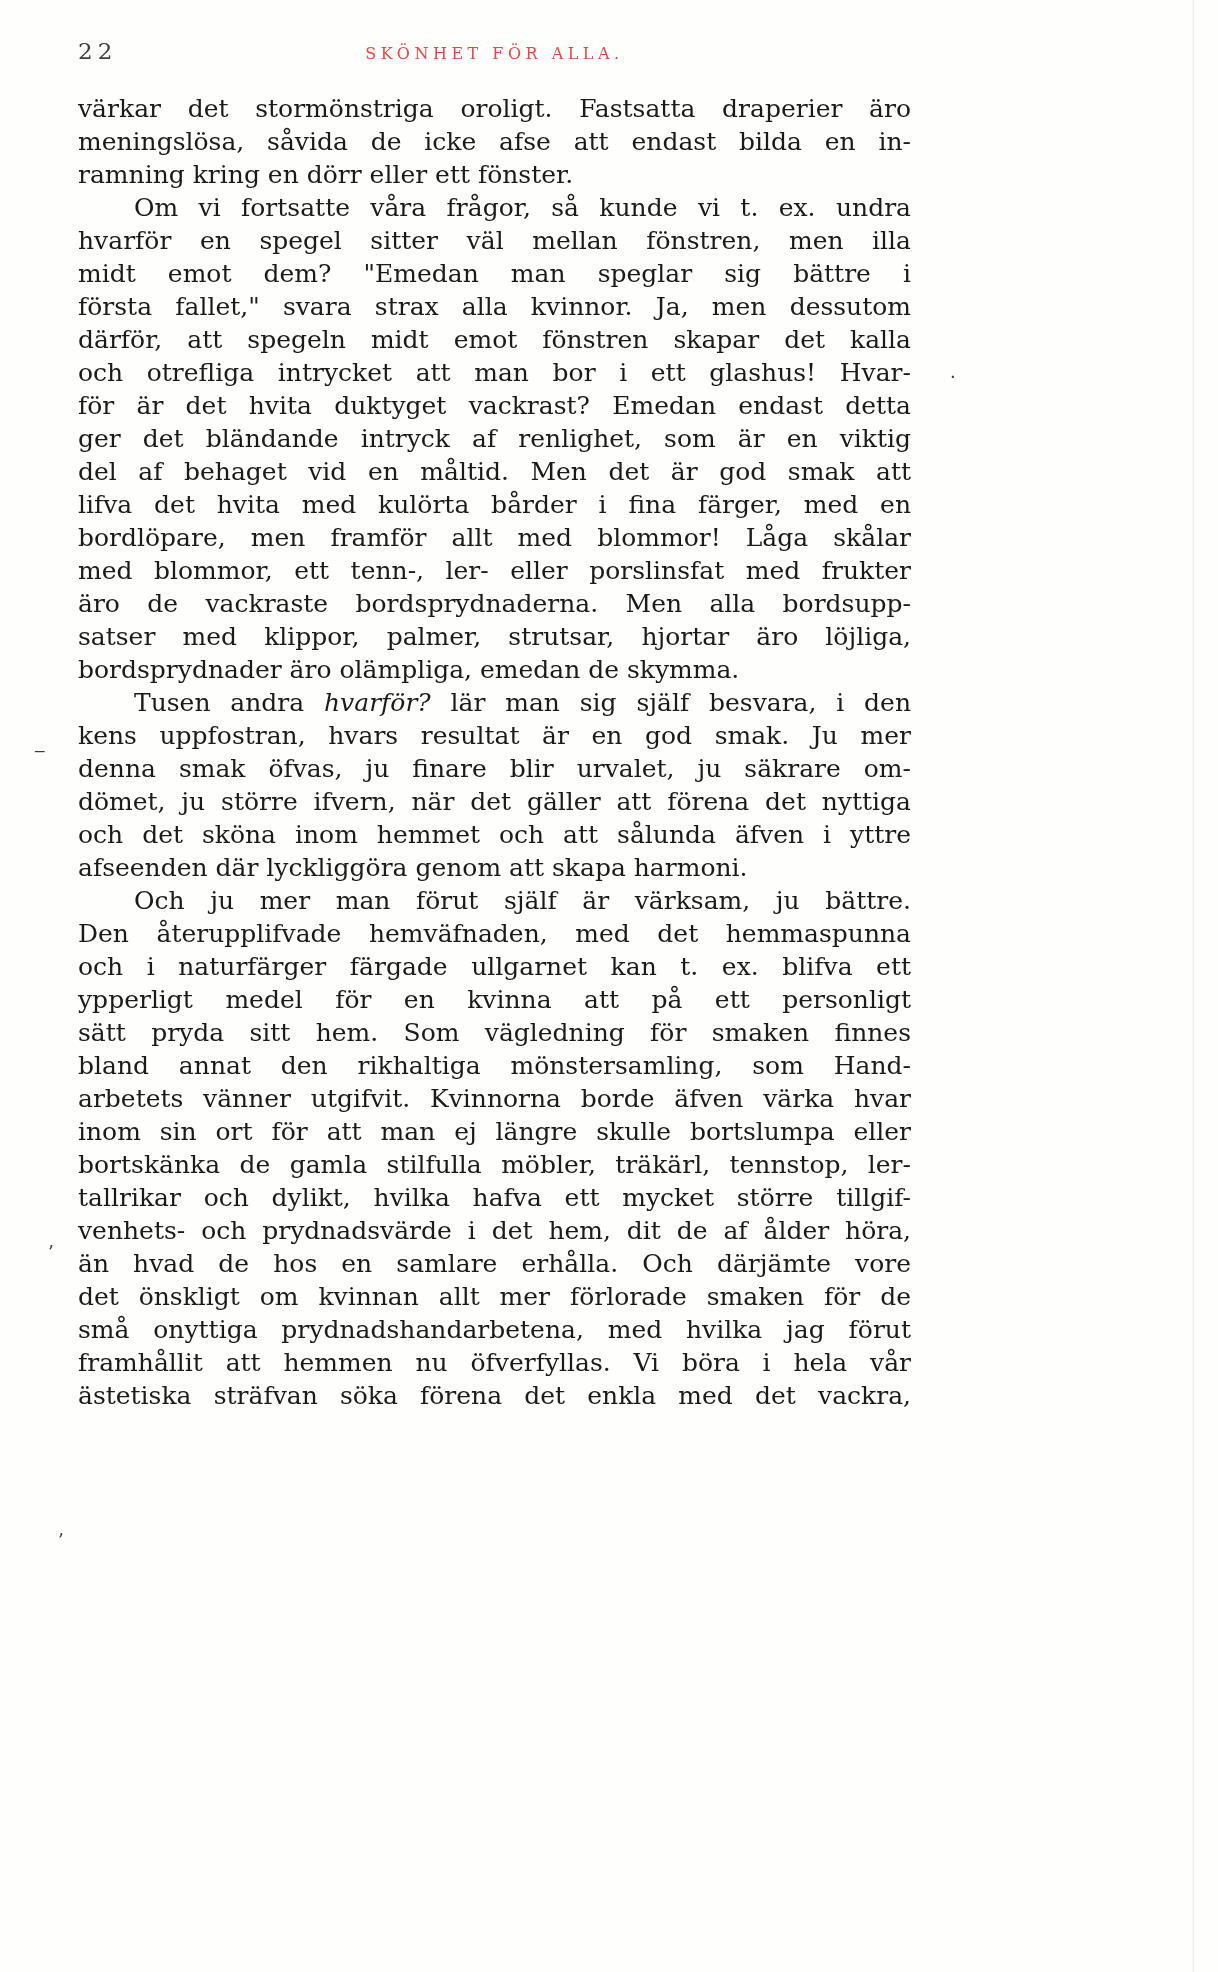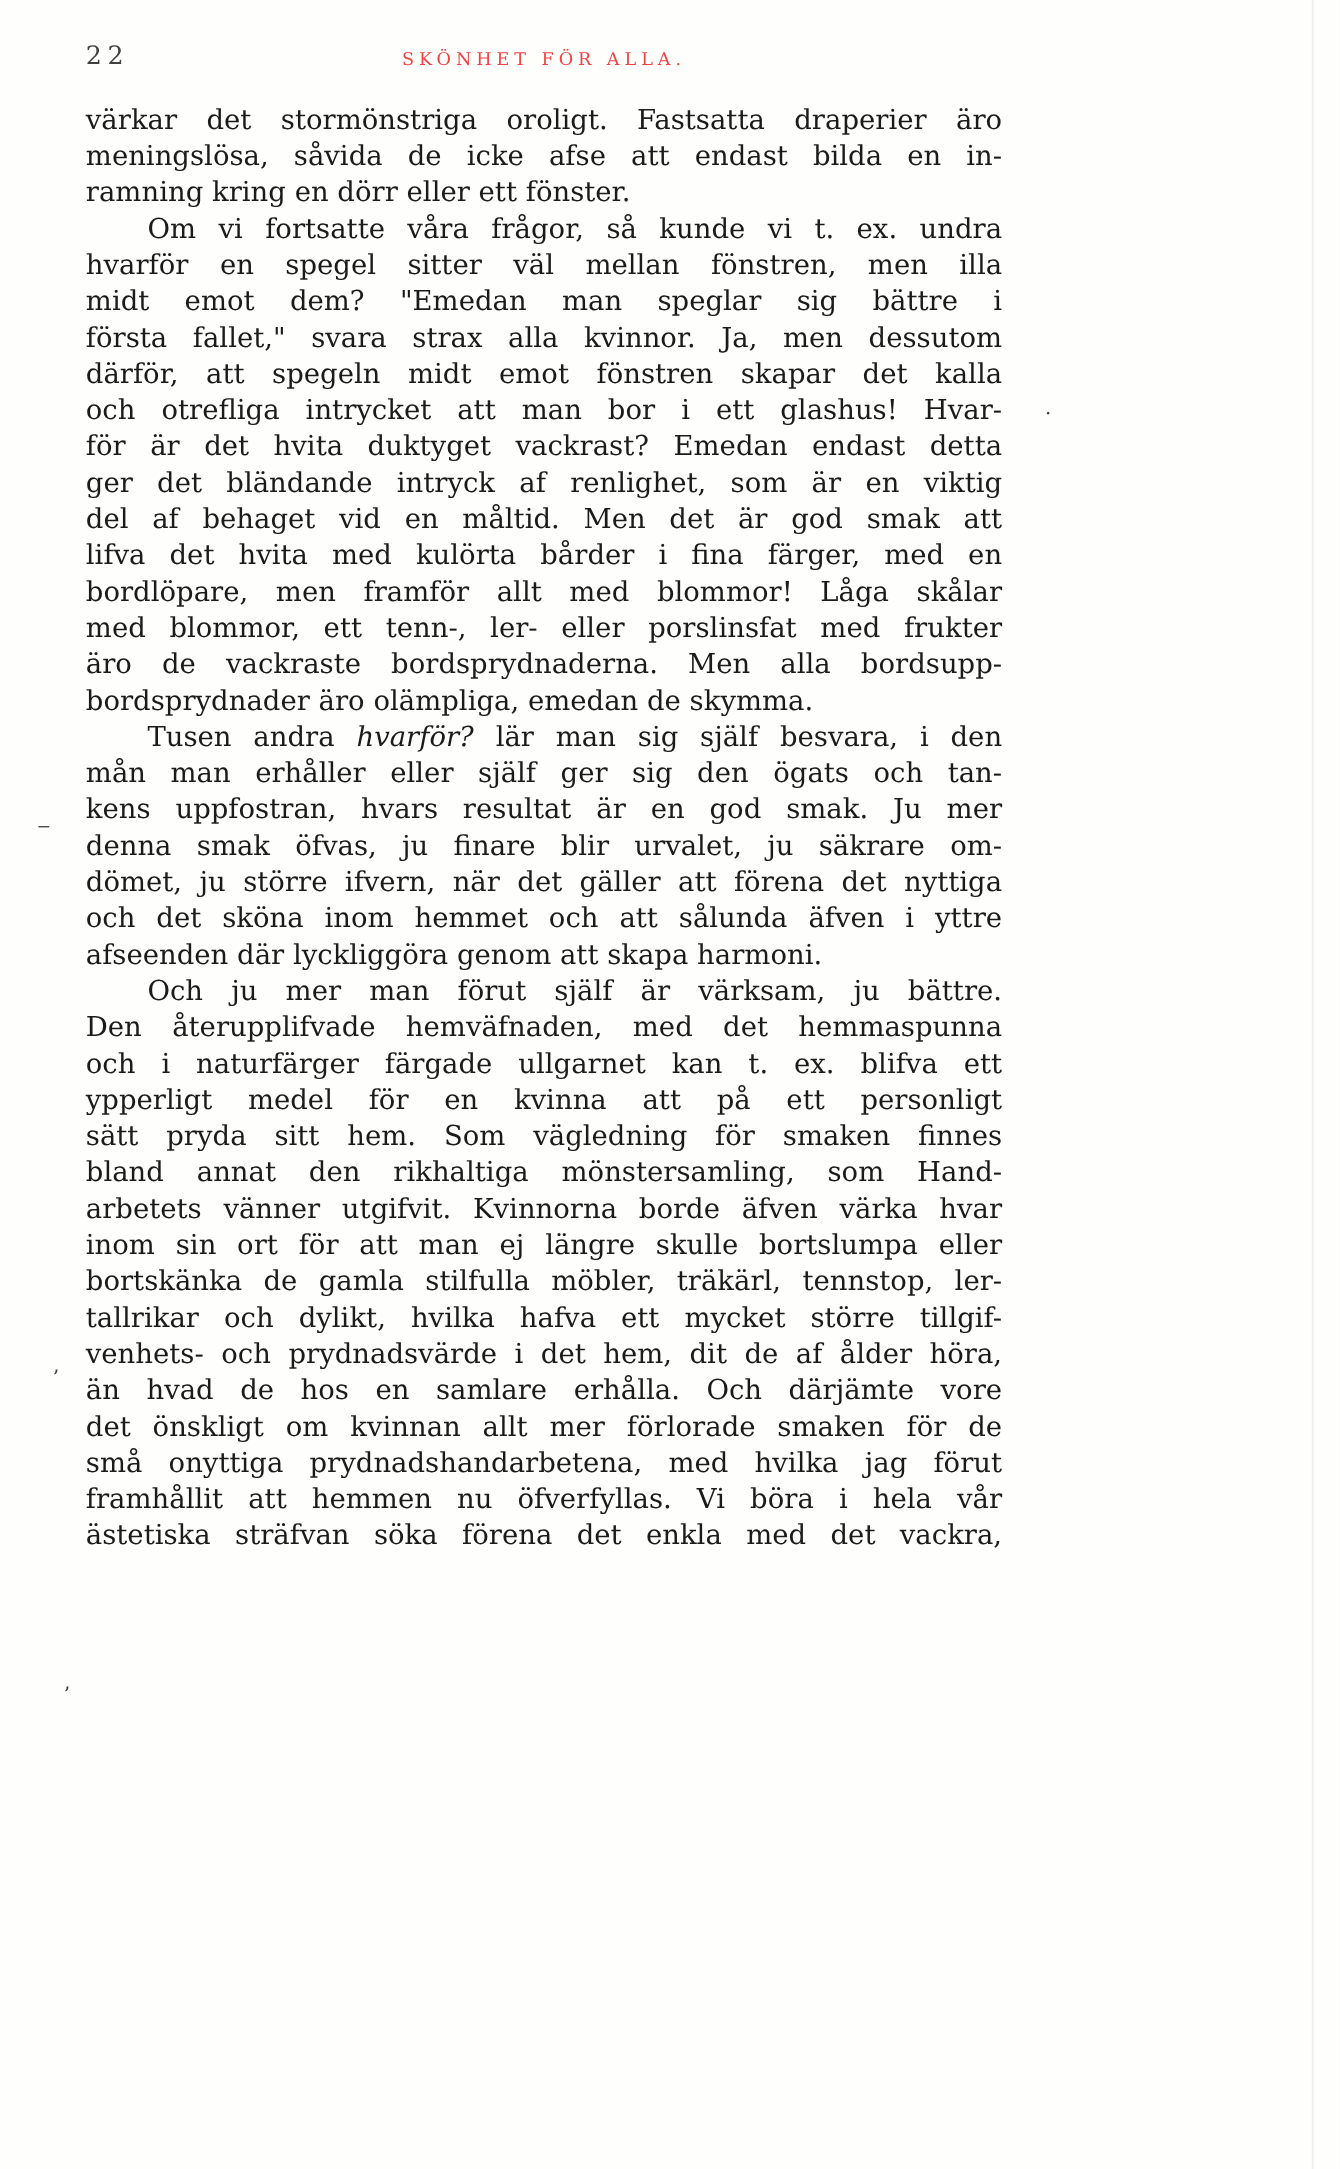--- a/index.html
+++ b/index.html
@@ -100,25 +100,25 @@
         <div class="line"><span>första fallet," svara strax alla kvinnor. Ja, men dessutom</span></div>
         <div class="line"><span>därför, att spegeln midt emot fönstren skapar det kalla</span></div>
         <div class="line"><span>och otrefliga intrycket att man bor i ett glashus! Hvar-</span></div>
         <div class="line"><span>för är det hvita duktyget vackrast? Emedan endast detta</span></div>
         <div class="line"><span>ger det bländande intryck af renlighet, som är en viktig</span></div>
         <div class="line"><span>del af behaget vid en måltid. Men det är god smak att</span></div>
         <div class="line"><span>lifva det hvita med kulörta bårder i fina färger, med en</span></div>
         <div class="line"><span>bordlöpare, men framför allt med blommor! Låga skålar</span></div>
         <div class="line"><span>med blommor, ett tenn-, ler- eller porslinsfat med frukter</span></div>
         <div class="line"><span>äro de vackraste bordsprydnaderna. Men alla bordsupp-</span></div>
+        <div class="line"><span>satser med klippor, palmer, strutsar, hjortar äro löjliga,</span></div>
         <div class="line line-end"><span>bordsprydnader äro olämpliga, emedan de skymma.</span></div>
       </div>
       <div class="paragraph">
         <div class="line line-indent"><span>Tusen andra </span><i>hvarför?</i><span> lär man sig själf besvara, i den</span></div>
-        <div class="line"><span>mån man erhåller eller själf ger sig den ögats och tan-</span></div>
         <div class="line"><span>kens uppfostran, hvars resultat är en god smak. Ju mer</span></div>
         <div class="line"><span>denna smak öfvas, ju finare blir urvalet, ju säkrare om-</span></div>
         <div class="line"><span>dömet, ju större ifvern, när det gäller att förena det nyttiga</span></div>
         <div class="line"><span>och det sköna inom hemmet och att sålunda äfven i yttre</span></div>
         <div class="line line-end"><span>afseenden där lyckliggöra genom att skapa harmoni.</span></div>
       </div>
       <div class="paragraph">
         <div class="line line-indent"><span>Och ju mer man förut själf är värksam, ju bättre.</span></div>
         <div class="line"><span>Den återupplifvade hemväfnaden, med det hemmaspunna</span></div>
         <div class="line"><span>och i naturfärger färgade ullgarnet kan t. ex. blifva ett</span></div>

